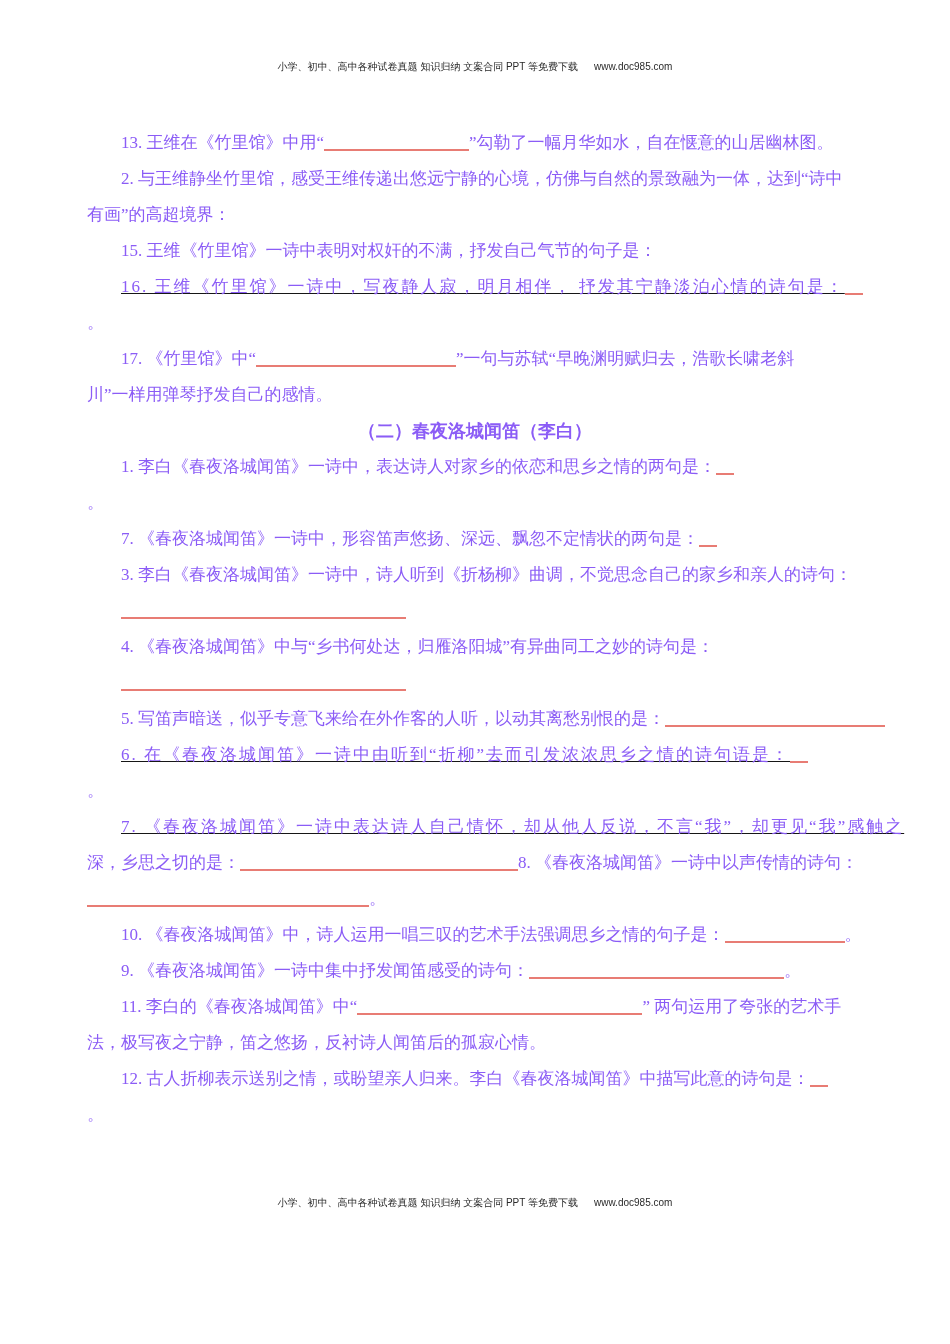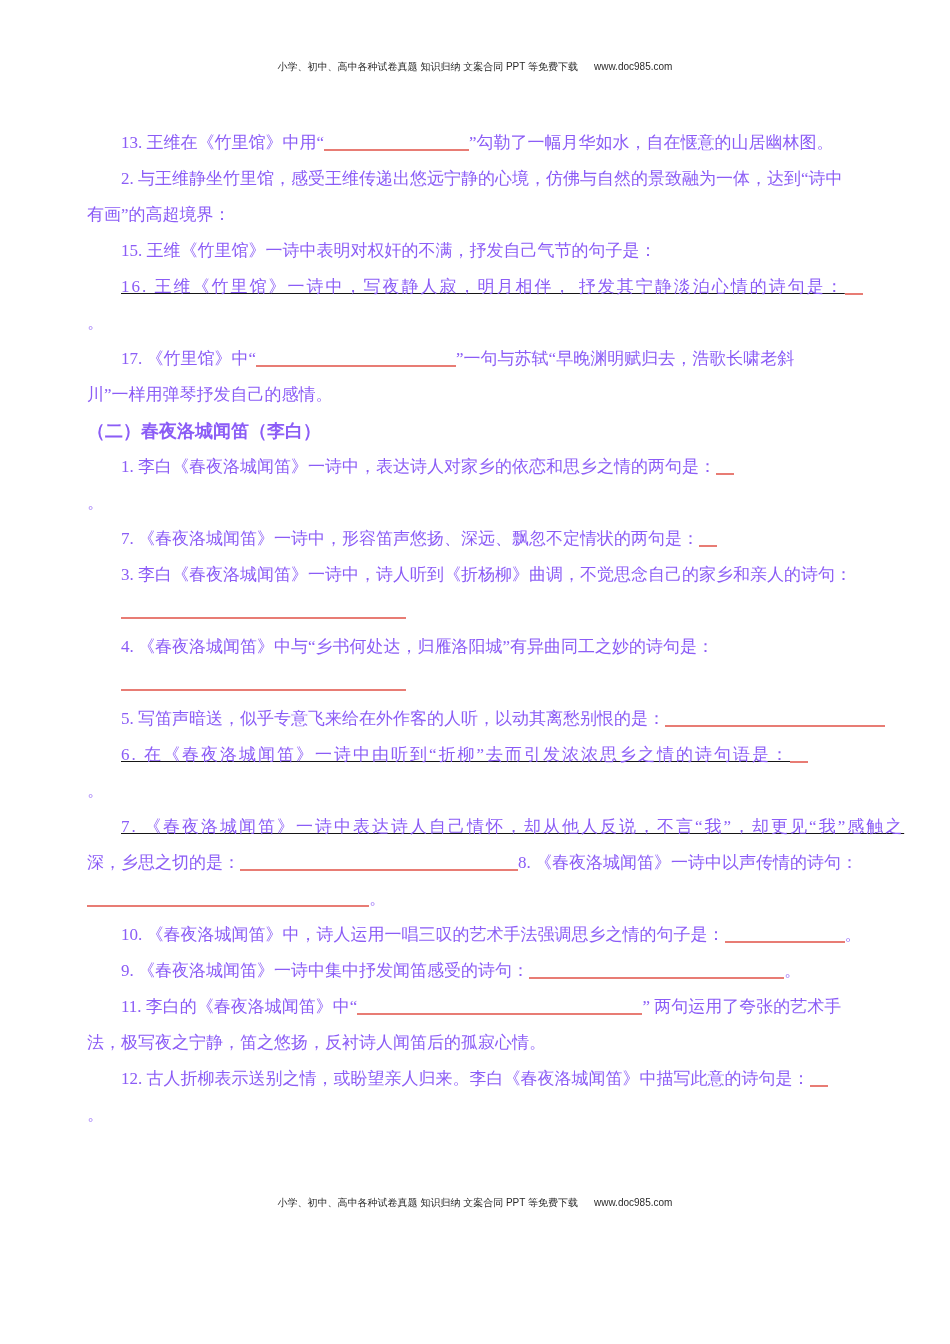--- a/index.html
+++ b/index.html
@@ -24,21 +24,21 @@
   .doc-body{
     position:absolute;
     top:125px;left:87px;width:776px;
     font-size:17px;
   }
   .line{
     height:36px;line-height:36px;
     white-space:nowrap;
   }
   .line.indent{padding-left:34px;}
-  .line.center{padding-left:0;}
+  .line.center{text-align:center;padding-left:0;}
   .line.bold{font-weight:bold;font-size:18px;}
   .line.spread{letter-spacing:2px;text-decoration:underline;}
   .run{color:#8b5cf6;}
   .blank{
     display:inline-block;
     height:14px;
     border-bottom:2px solid var(--blank-color,#e87c74);
     vertical-align:-3px;
   }
 </style>

